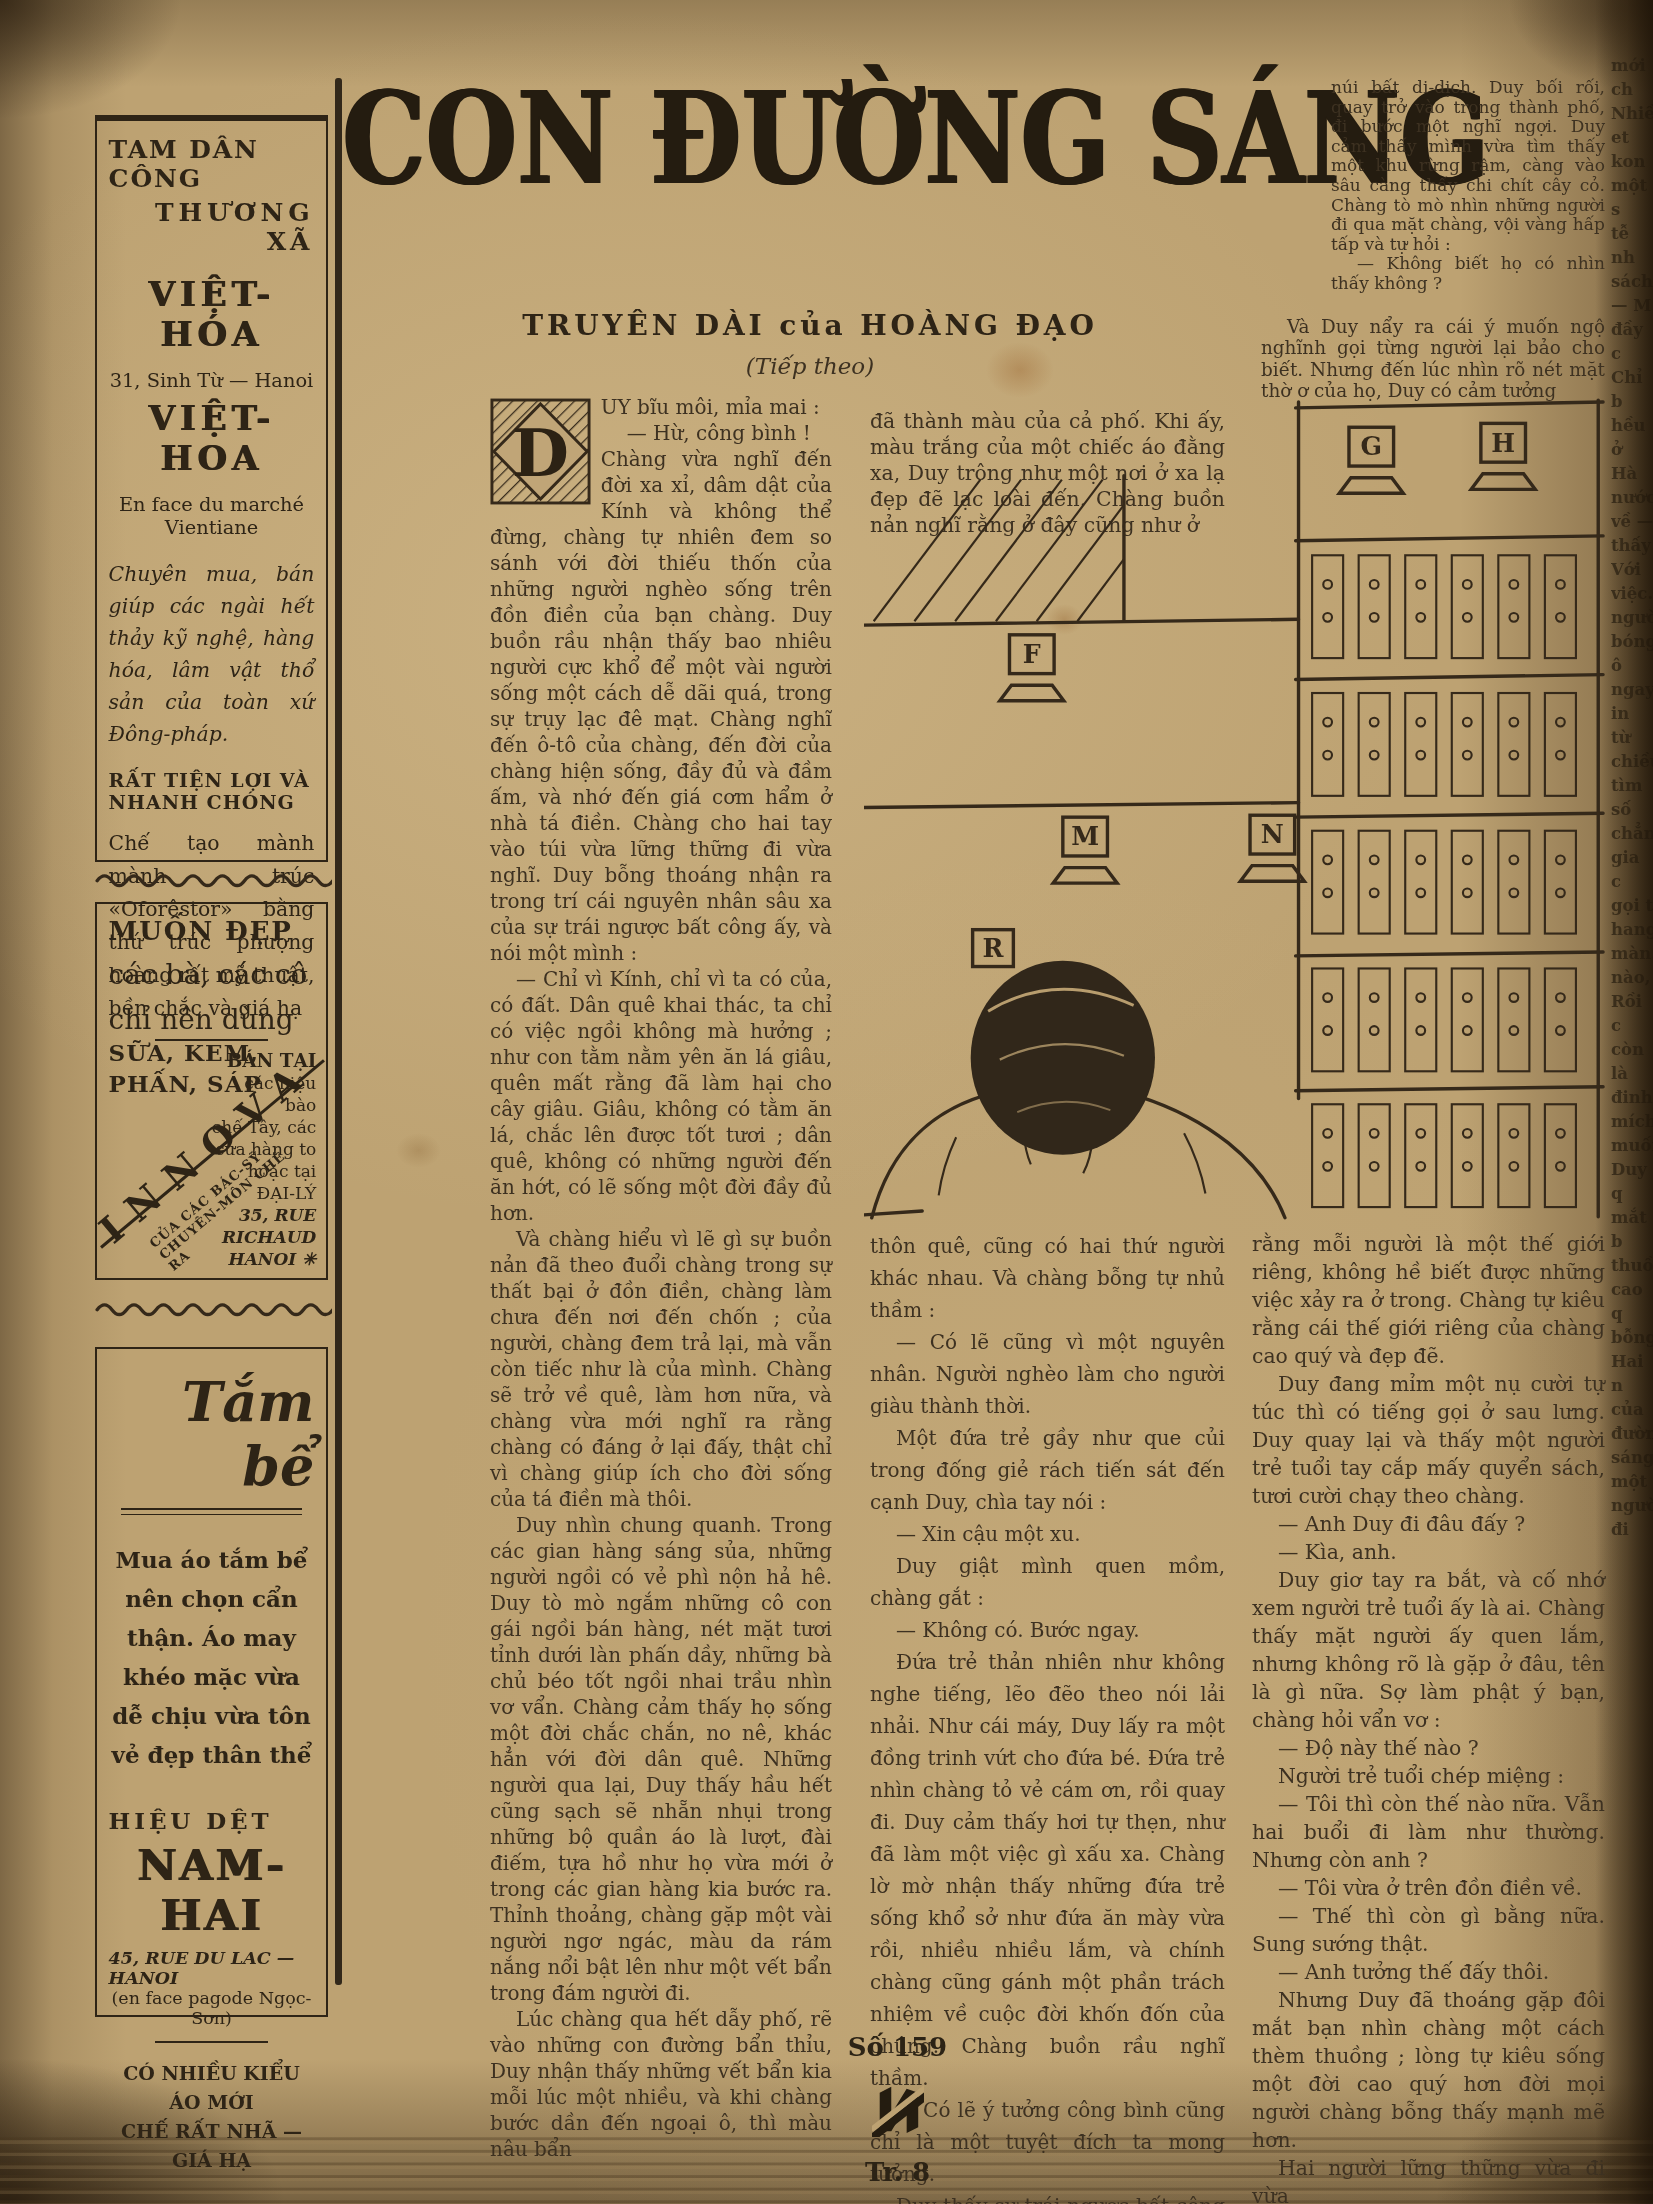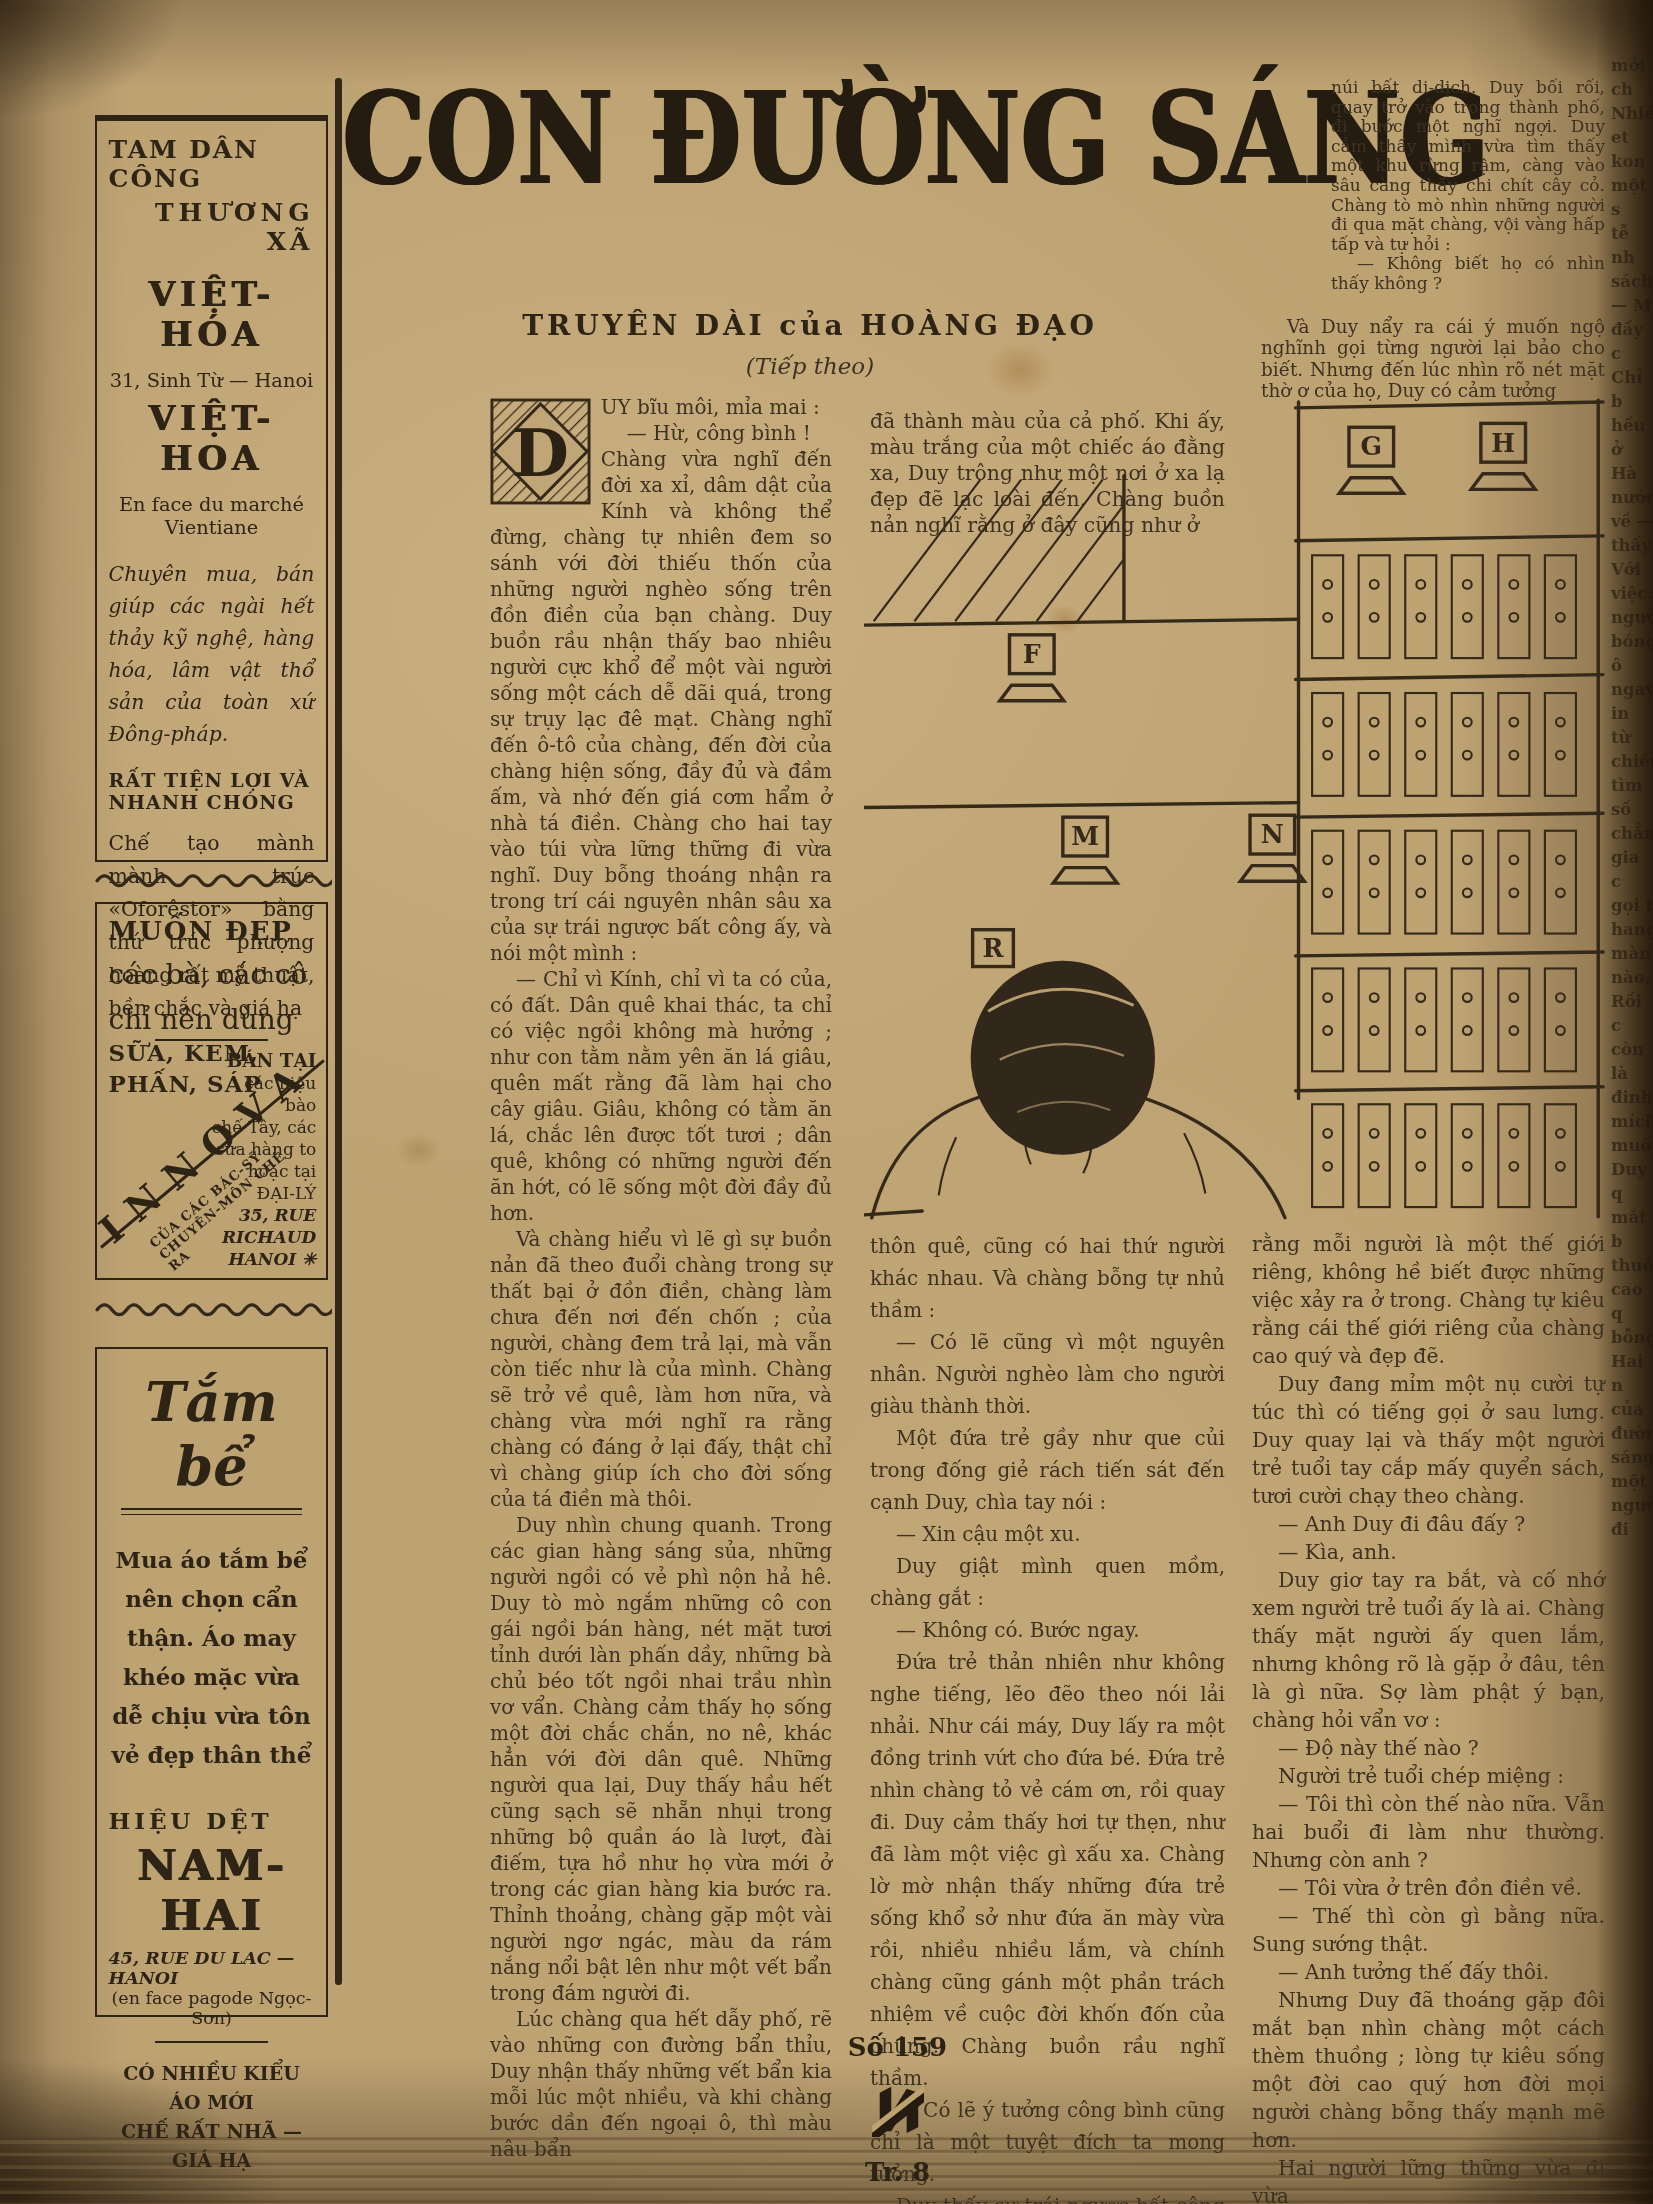--- a/index.html
+++ b/index.html
@@ -64,21 +64,21 @@
   .ad2 .lb{font-size:23px;font-weight:bold;margin-top:3.9px;letter-spacing:1px;}
   .diag{position:absolute;transform:rotate(-40deg);transform-origin:left center;font-weight:bold;color:var(--ink);}
   .diag-brand{left:7.8px;top:309px;font-size:37px;letter-spacing:15.5px;}
   .diag-sub{left:64px;top:330px;font-size:13px;letter-spacing:1px;}
   .diag-line{position:absolute;background:var(--ink);height:2.9px;transform:rotate(-40deg);transform-origin:left center;}
   .ad2 .right{position:absolute;right:9.7px;top:146px;width:105px;text-align:right;font-size:17px;line-height:22px;}
   .ad2 .right .bt{font-weight:bold;font-size:18.4px;}
   .ad2 .right .ad{font-style:italic;font-weight:bold;}
 
   .ad3{left:95px;top:1347px;width:233px;height:670px;padding:13.6px 11.6px;box-sizing:border-box;}
-  .ad3 .headline{font-size:54px;font-style:italic;font-weight:bold;text-align:center;margin-top:7.8px;}
+  .ad3 .headline{font-size:54px;font-style:italic;font-weight:bold;text-align:right;margin-top:7.8px;}
   .dbl{height:3.9px;border-top:2.9px solid var(--ink);border-bottom:1.9px solid var(--ink);width:88%;margin:9.7px auto 25px auto;}
   .ad3 .body{font-size:23px;font-weight:bold;line-height:39px;text-align:center;}
   .ad3 .label{font-size:23px;font-weight:bold;letter-spacing:3.9px;margin-top:33px;}
   .ad3 .brand{font-size:43px;font-weight:bold;letter-spacing:2.9px;text-align:center;margin-top:5.8px;text-shadow:1.5px 0 currentColor;}
   .ad3 .addr{font-size:17.5px;font-style:italic;font-weight:bold;margin-top:7.8px;}
   .ad3 .addr2{font-size:17.5px;text-align:center;}
   .ad3 .foot{font-size:19px;font-weight:bold;text-align:center;line-height:29px;margin-top:15.5px;}
 
   .vrule{left:335px;top:78px;width:6.8px;height:1907px;background:#32281a;border-radius:2.9px;}
 

